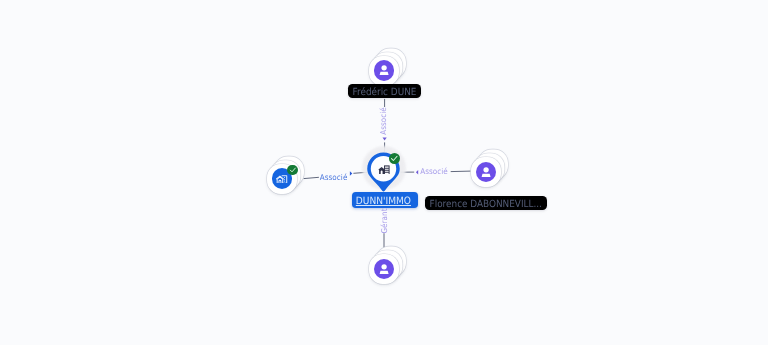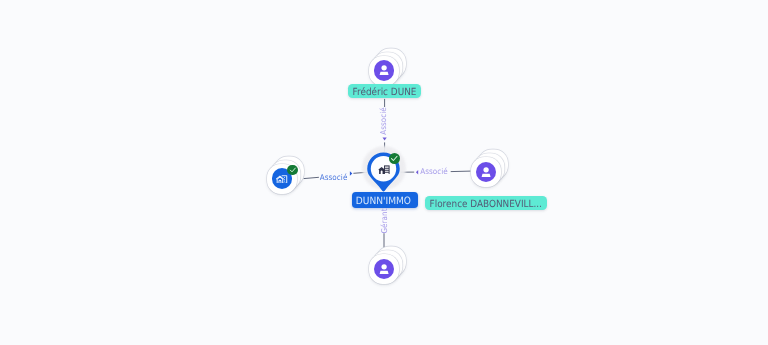--- a/index.html
+++ b/index.html
@@ -21,26 +21,26 @@
 
   .avatar{position:absolute;left:4.9px;top:4.9px;width:20.2px;height:20.2px;border-radius:50%;
           display:flex;align-items:center;justify-content:center;}
   .avatar.person{background:#6c4ee8;}
   .avatar.company{background:#1565e0;}
 
   .badge{position:absolute;width:11px;height:11px;border-radius:50%;background:#18803c;
          display:flex;align-items:center;justify-content:center;}
 
   
-  .chip{position:absolute;background:#5eead4;border-radius:4.5px;
+  .chip{position:absolute;background:#000000;border-radius:4.5px;
         padding:4.7px 4.6px 1.9px 4.6px;font-size:9.9px;line-height:7.4px;color:#535c76;
         white-space:nowrap;box-shadow:0 1px 2.6px rgba(60,64,90,.16);}
   .chip.root{background:#1565e0;color:#d7e7fb;font-size:10.1px;line-height:7.4px;
              border-radius:3.8px;padding:5.3px 7.0px 2.6px 4.3px;
-             box-shadow:0 1px 3px rgba(20,70,170,.30);}
+             box-shadow:0 1px 3px rgba(20,70,170,.30);text-decoration:underline;}
 
   
   .pin{position:absolute;width:33px;height:40px;}
 
   
   .elabel{position:absolute;font-size:8.0px;line-height:8px;white-space:nowrap;letter-spacing:.05px;}
   .elabel.blue{color:#4a76dd;}
   .elabel.purple{color:#a59be9;}
   .vert{transform-origin:center center;}
 </style>

